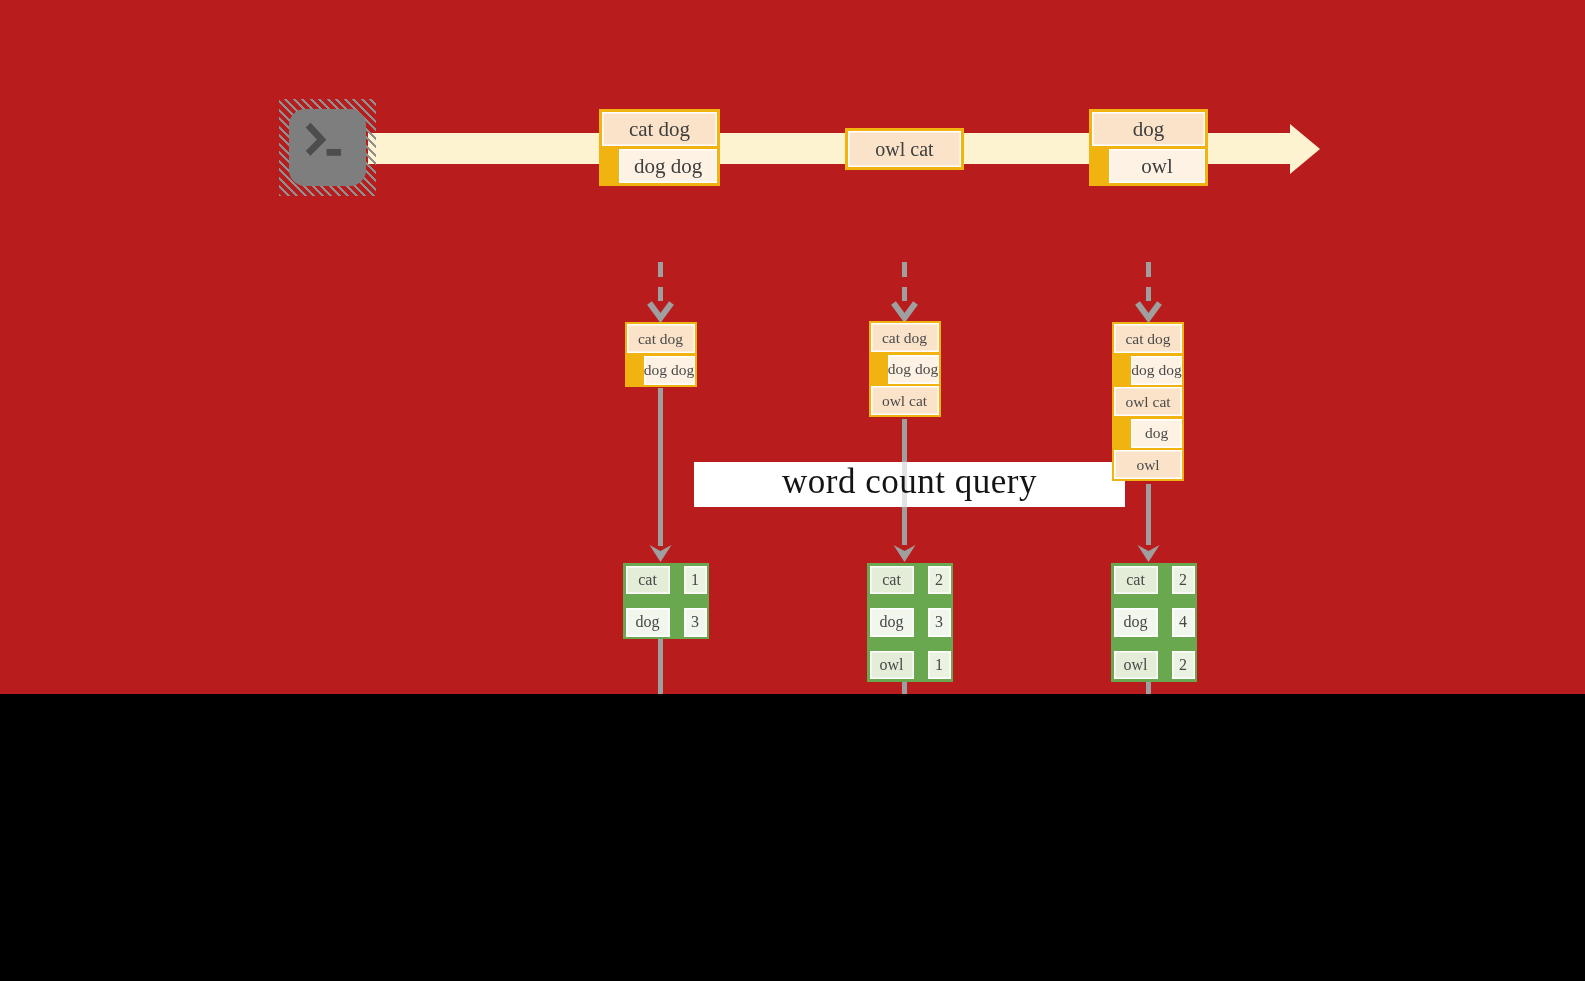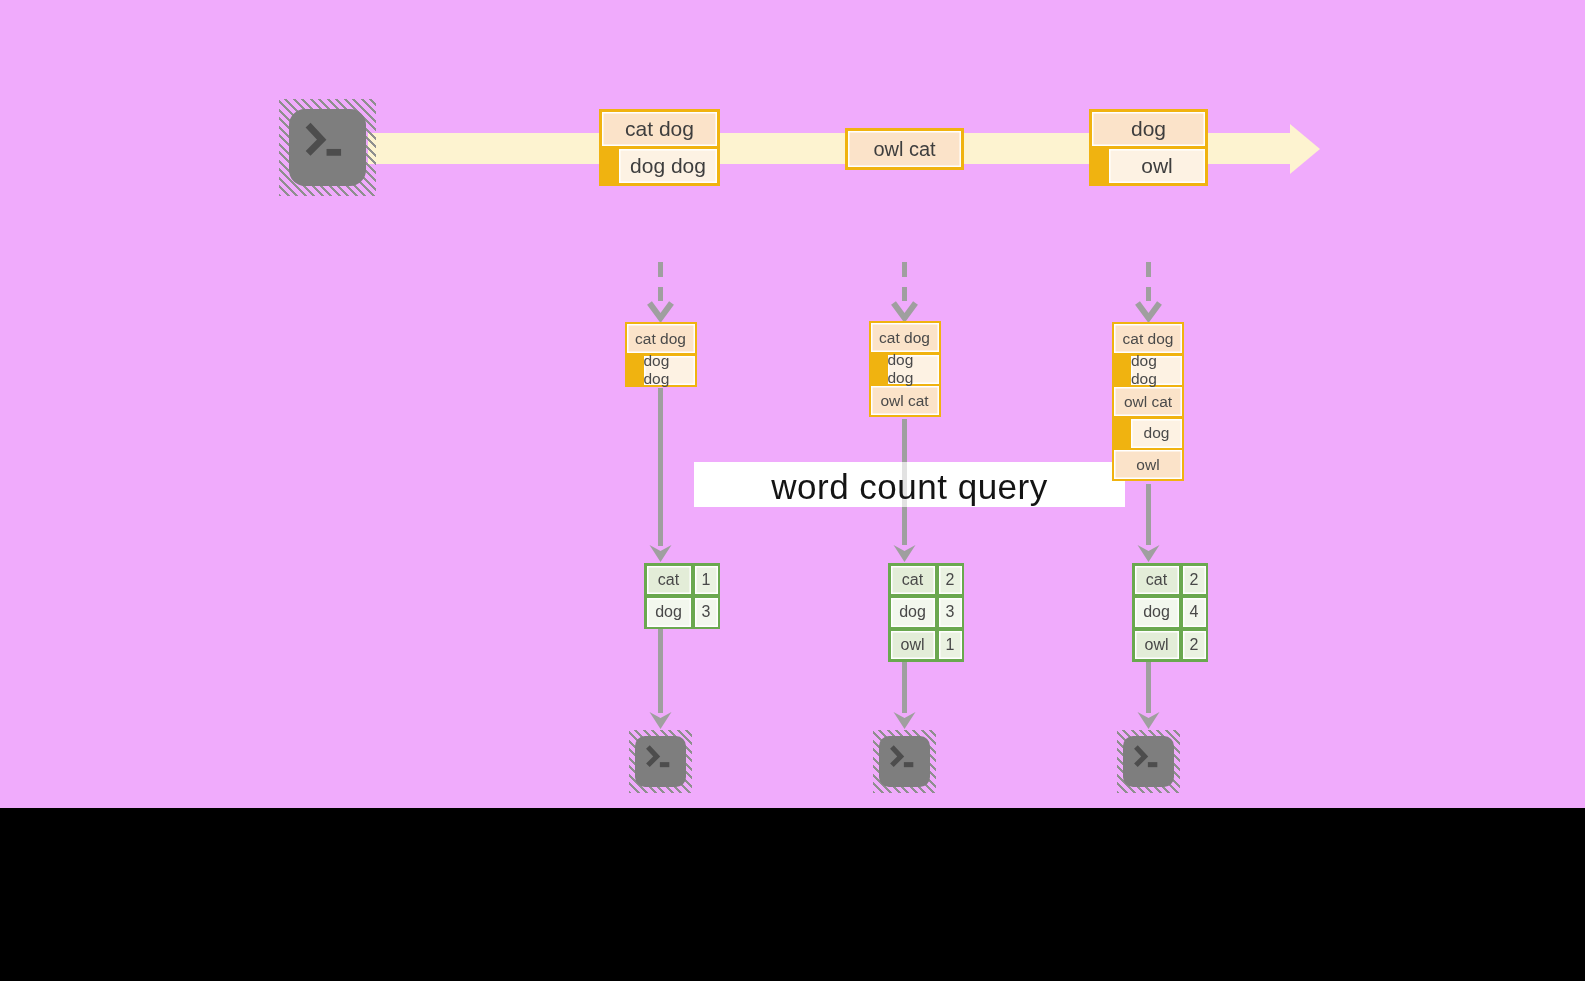--- a/index.html
+++ b/index.html
@@ -1,17 +1,17 @@
 <!DOCTYPE html>
 <html><head>
 <meta charset="utf-8">
 <style>
   html,body{margin:0;padding:0;background:#000;}
-  .canvas{position:relative;width:1585px;height:808px;background:#f0abfc;overflow:hidden;
-          font-family:Liberation Sans, sans-serif;}
+  .canvas{position:relative;width:1585px;height:694px;background:#b91c1c;overflow:hidden;
+          font-family:Liberation Serif, serif;}
   .canvas *{box-sizing:border-box;}
 
   
   .stream-band{position:absolute;left:368px;top:133px;width:922px;height:31px;background:#fdf3d0;z-index:1;}
   .stream-head{position:absolute;left:1290px;top:124px;width:0;height:0;z-index:1;
                border-left:30px solid #fdf3d0;border-top:25px solid transparent;border-bottom:25px solid transparent;}
 
   
   .wires{position:absolute;left:0;top:0;z-index:2;}
 
@@ -25,30 +25,30 @@
   .stack{position:absolute;z-index:5;border:2.5px solid #f0b310;background:#f0b310;width:72px;}
   .stack-row{height:29px;display:flex;align-items:center;justify-content:center;
              font-size:15.5px;color:#4a4a4a;box-shadow:inset 0 0 0 1.5px #ffffff;}
   .stack-row + .stack-row{margin-top:2.5px;}
 
   .peach{background:#fbe3c9;}
   .cream{background:#fdf2e3;margin-left:17px;}
 
   
   .counts{position:absolute;z-index:5;background:#6aa84f;padding:2.5px;
-          display:grid;grid-template-columns:44px 23px;gap:4px;margin-left:21px;}
+          display:grid;grid-template-columns:44px 23px;gap:14px;}
   .cell{height:28.5px;display:flex;align-items:center;justify-content:center;
         font-size:16px;color:#484848;box-shadow:inset 0 0 0 1.5px #ffffff;}
   .g-dark{background:#e3edd8;}
   .g-darker{background:#eaf2e1;}
   .g-light{background:#f2f7ed;}
 
   
   .band{position:absolute;left:694px;top:462px;width:431px;height:45px;background:#ffffff;z-index:4;
-        display:flex;align-items:flex-end;justify-content:center;}
+        display:flex;align-items:flex-start;justify-content:center;}
   .band-line{position:absolute;left:208px;top:0;width:4.5px;height:100%;background:#e2e2e2;}
   .band-label{font-size:35px;color:#141414;letter-spacing:0.5px;position:relative;z-index:1;}
 
   
   .terminal{position:absolute;z-index:5;}
   .terminal .hatch{position:absolute;inset:0;
     background:repeating-linear-gradient(45deg,#8f8f8f 0 2px,transparent 2px 6px);}
   .terminal .tbody{position:absolute;background:#7e7e7e;}
   .terminal.big .tbody{inset:10px;border-radius:16px;}
   .terminal.small .tbody{inset:6px;border-radius:10px;}

